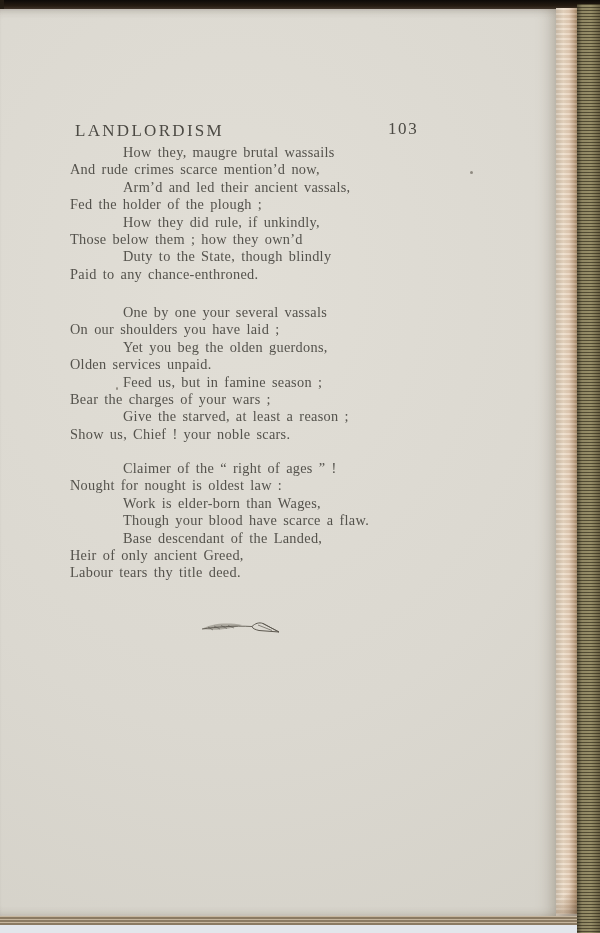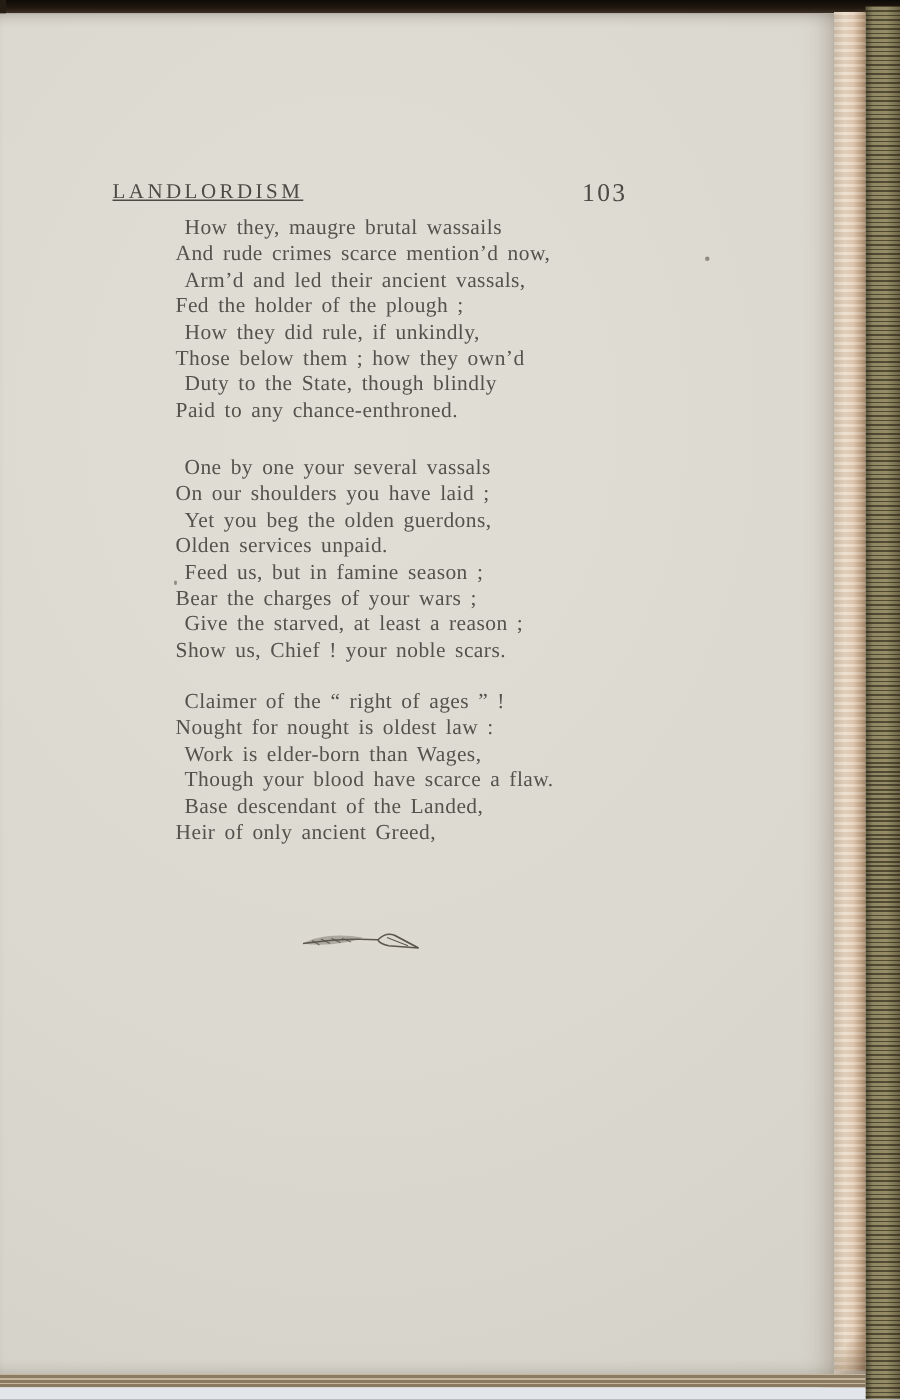--- a/index.html
+++ b/index.html
@@ -27,30 +27,30 @@
   
   .bottom-edges{position:absolute;left:0;top:916px;width:577px;height:9px;
     background:repeating-linear-gradient(to bottom,#c6b69e 0 1px,#8a7a62 1px 3px);}
   .bottom-strip{position:absolute;left:0;top:925px;width:577px;height:8px;background:#e2e6eb;}
   
   .page{position:absolute;left:0;top:9px;width:556px;height:907px;
     background:radial-gradient(120% 90% at 42% 30%, #e1ded6 0%, #dbd8d0 55%, #d3d0c7 100%);
     box-shadow: inset -12px 0 16px -9px rgba(100,88,66,.38),
                 inset 0 7px 9px -7px rgba(60,50,40,.30),
                 inset 0 -8px 10px -8px rgba(90,80,60,.22);}
-  .running-title{position:absolute;left:75px;top:112px;font-size:14px;
-    letter-spacing:2.3px;color:#4c4a44;white-space:nowrap;text-decoration:underline;}
+  .running-title{position:absolute;left:75px;top:112px;font-size:17px;
+    letter-spacing:2.3px;color:#4c4a44;white-space:nowrap;}
   .page-num{position:absolute;left:388px;top:110px;font-size:17px;
     letter-spacing:1.6px;color:#4c4a44;font-variant-numeric:oldstyle-nums;}
   .poem{position:absolute;left:0;top:0;width:556px;height:744px;}
   .stanza{position:absolute;left:0;right:0;}
   .stanza-0{top:135px}.stanza-1{top:295px}.stanza-2{top:451px}
   .poem-line{line-height:17.4px;font-size:14.3px;color:#54524c;
     padding-left:123px;letter-spacing:.3px;word-spacing:2.2px;white-space:nowrap;}
-  .poem-line.indent{padding-left:117px;}
+  .poem-line.indent{padding-left:70px;}
   .ornament{position:absolute;left:200px;top:607px;}
   .speck{position:absolute;border-radius:50%;background:rgba(80,75,64,.55);}
   .speck-1{left:470px;top:162px;width:3px;height:3px;}
   .speck-2{left:116px;top:378px;width:2px;height:3px;}
 </style>
 </head>
 <body>
 
 <div class="photo">
   <div class="top-band"></div>
@@ -86,20 +86,21 @@
           <div class="poem-line">Give the starved, at least a reason ;</div>
           <div class="poem-line indent">Show us, Chief ! your noble scars.</div>
         </div>
         <div class="stanza stanza-2">
           <div class="poem-line">Claimer of the “ right of ages ” !</div>
           <div class="poem-line indent">Nought for nought is oldest law :</div>
           <div class="poem-line">Work is elder-born than Wages,</div>
           <div class="poem-line">Though your blood have scarce a flaw.</div>
           <div class="poem-line">Base descendant of the Landed,</div>
           <div class="poem-line indent">Heir of only ancient Greed,</div>
+          <div class="poem-line indent">Labour tears thy title deed.</div>
         </div>
       </div>
 
     <svg class="ornament" width="84" height="24" viewBox="0 0 84 24" aria-hidden="true">
       <path d="M2 13 C 10 8, 26 6, 42 9 C 32 13, 14 15, 2 13 Z" fill="#6e6a60" opacity="0.45"></path>
       <path d="M2 13 C 16 11, 34 9.5, 52 10.5" stroke="#5c584f" fill="none" stroke-width="0.9"></path>
       <path d="M8 11 L 13 14 M 14 10 L 20 13 M 21 9.5 L 27 12.5 M 28 9.5 L 34 12" stroke="#55514a" stroke-width="0.7" opacity="0.8"></path>
       <path d="M52 10.5 C 55 7.5, 59 6, 63 7.5 L 79 16 L 59 14.5 C 55 13.5, 52.5 12.5, 52 10.5 Z" fill="none" stroke="#5c584f" stroke-width="1"></path>
       <path d="M63 7.5 L 79 16 M 58 9 L 72 14.5" stroke="#5c584f" stroke-width="0.7"></path>
     </svg>

